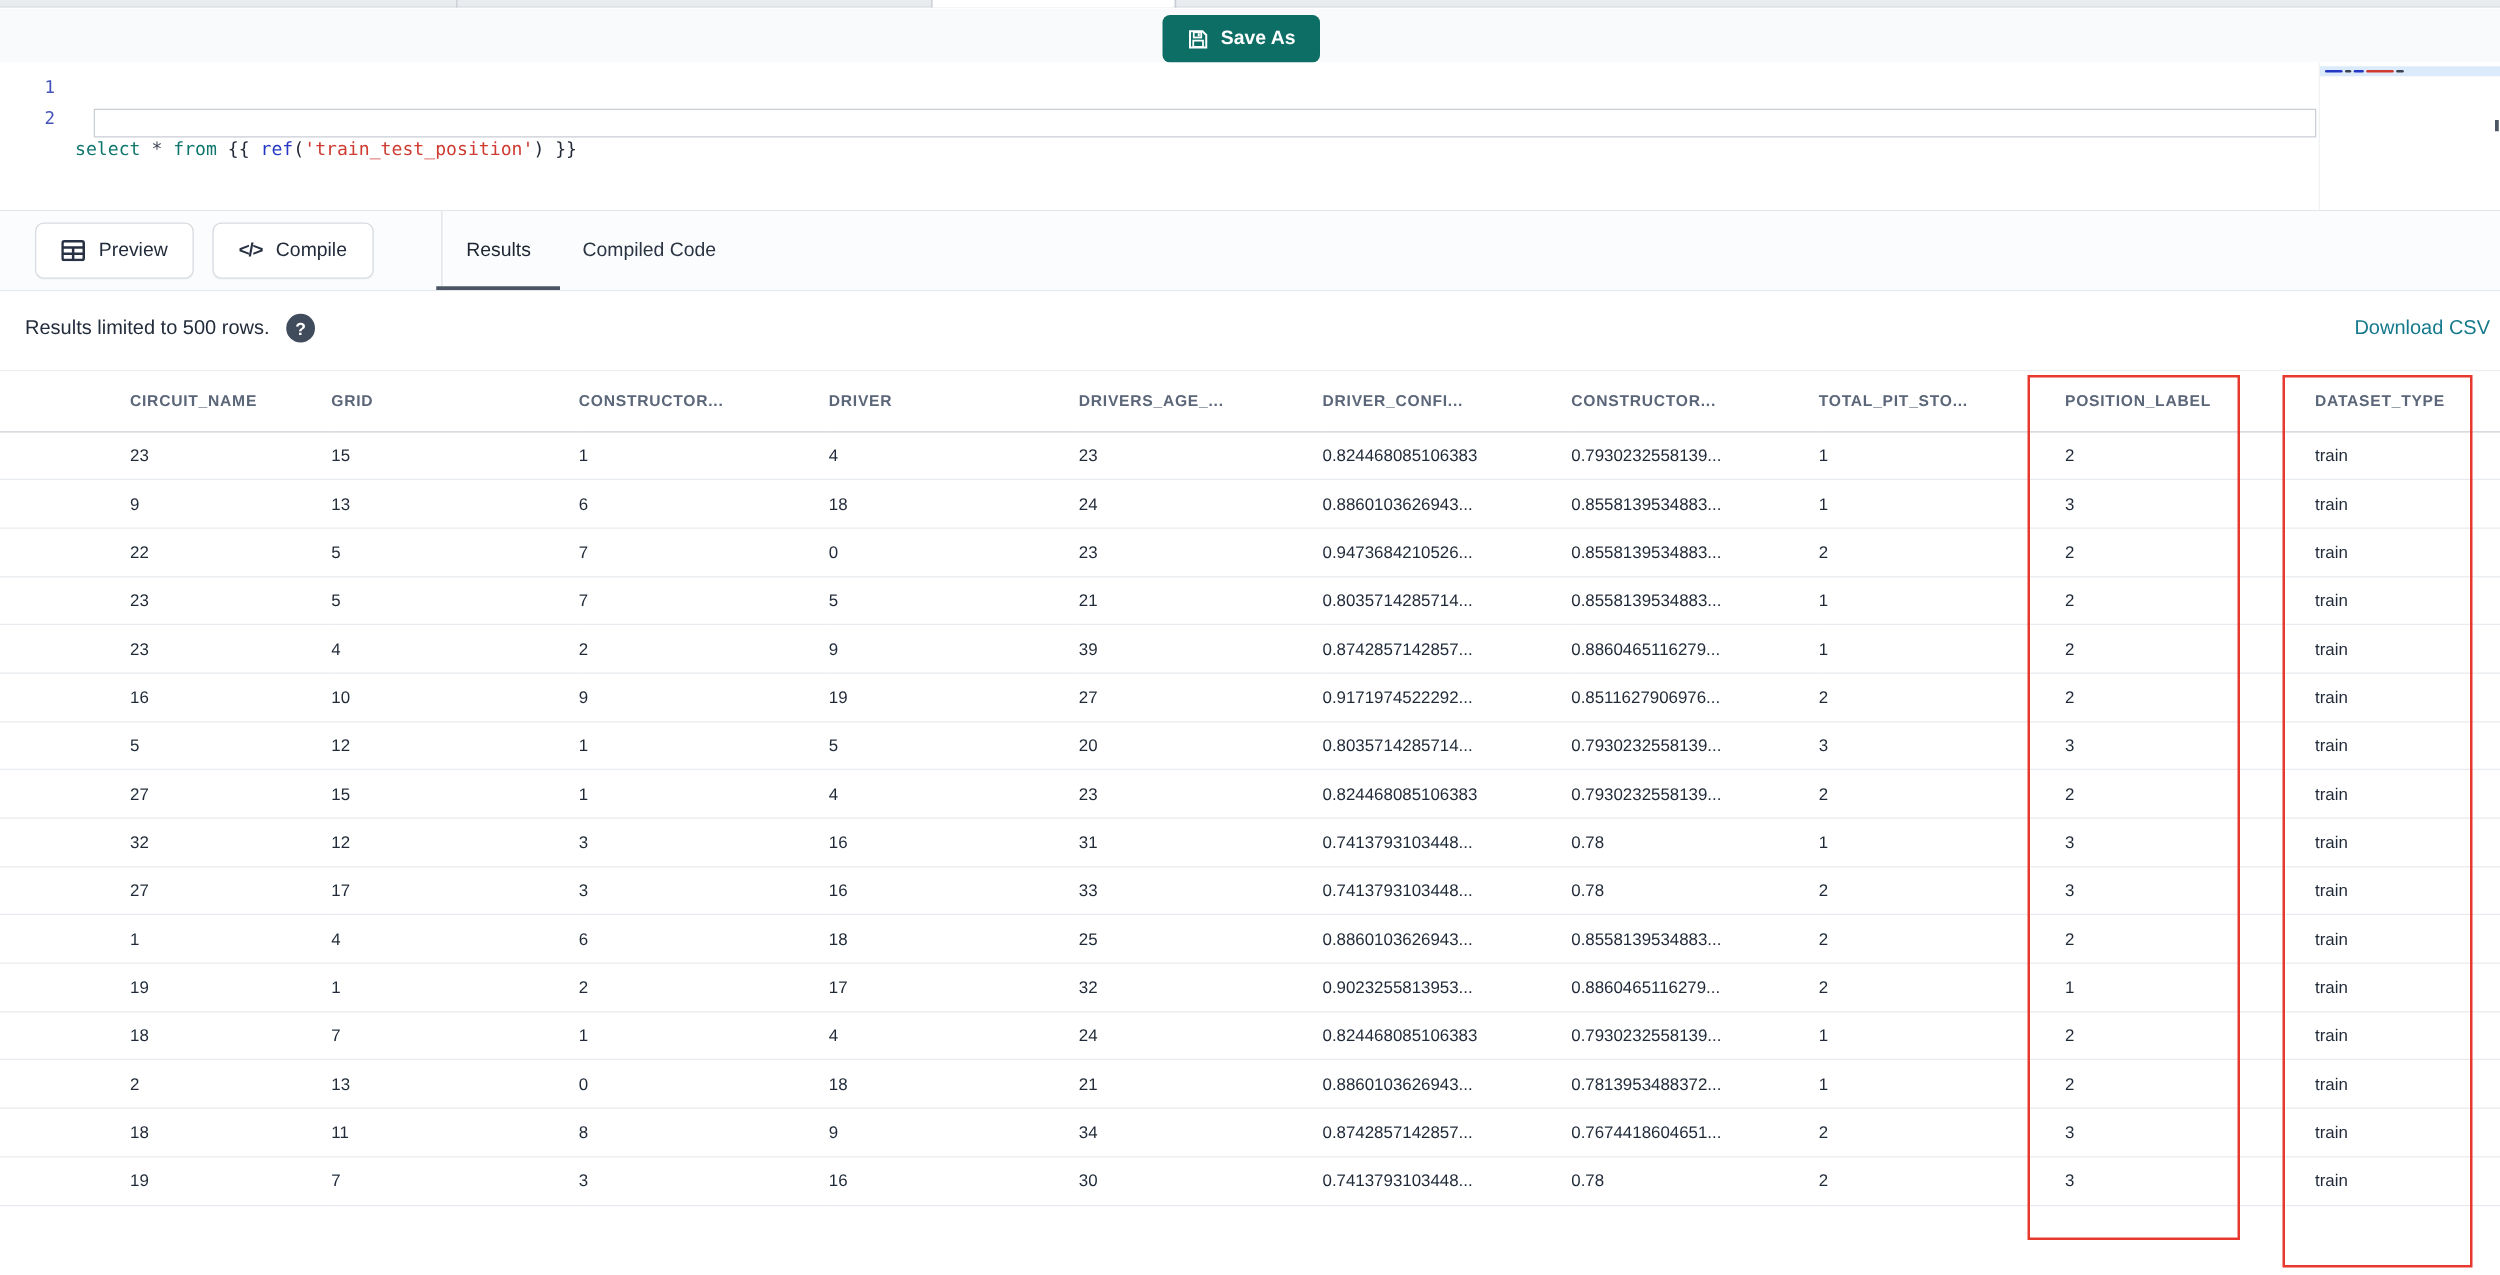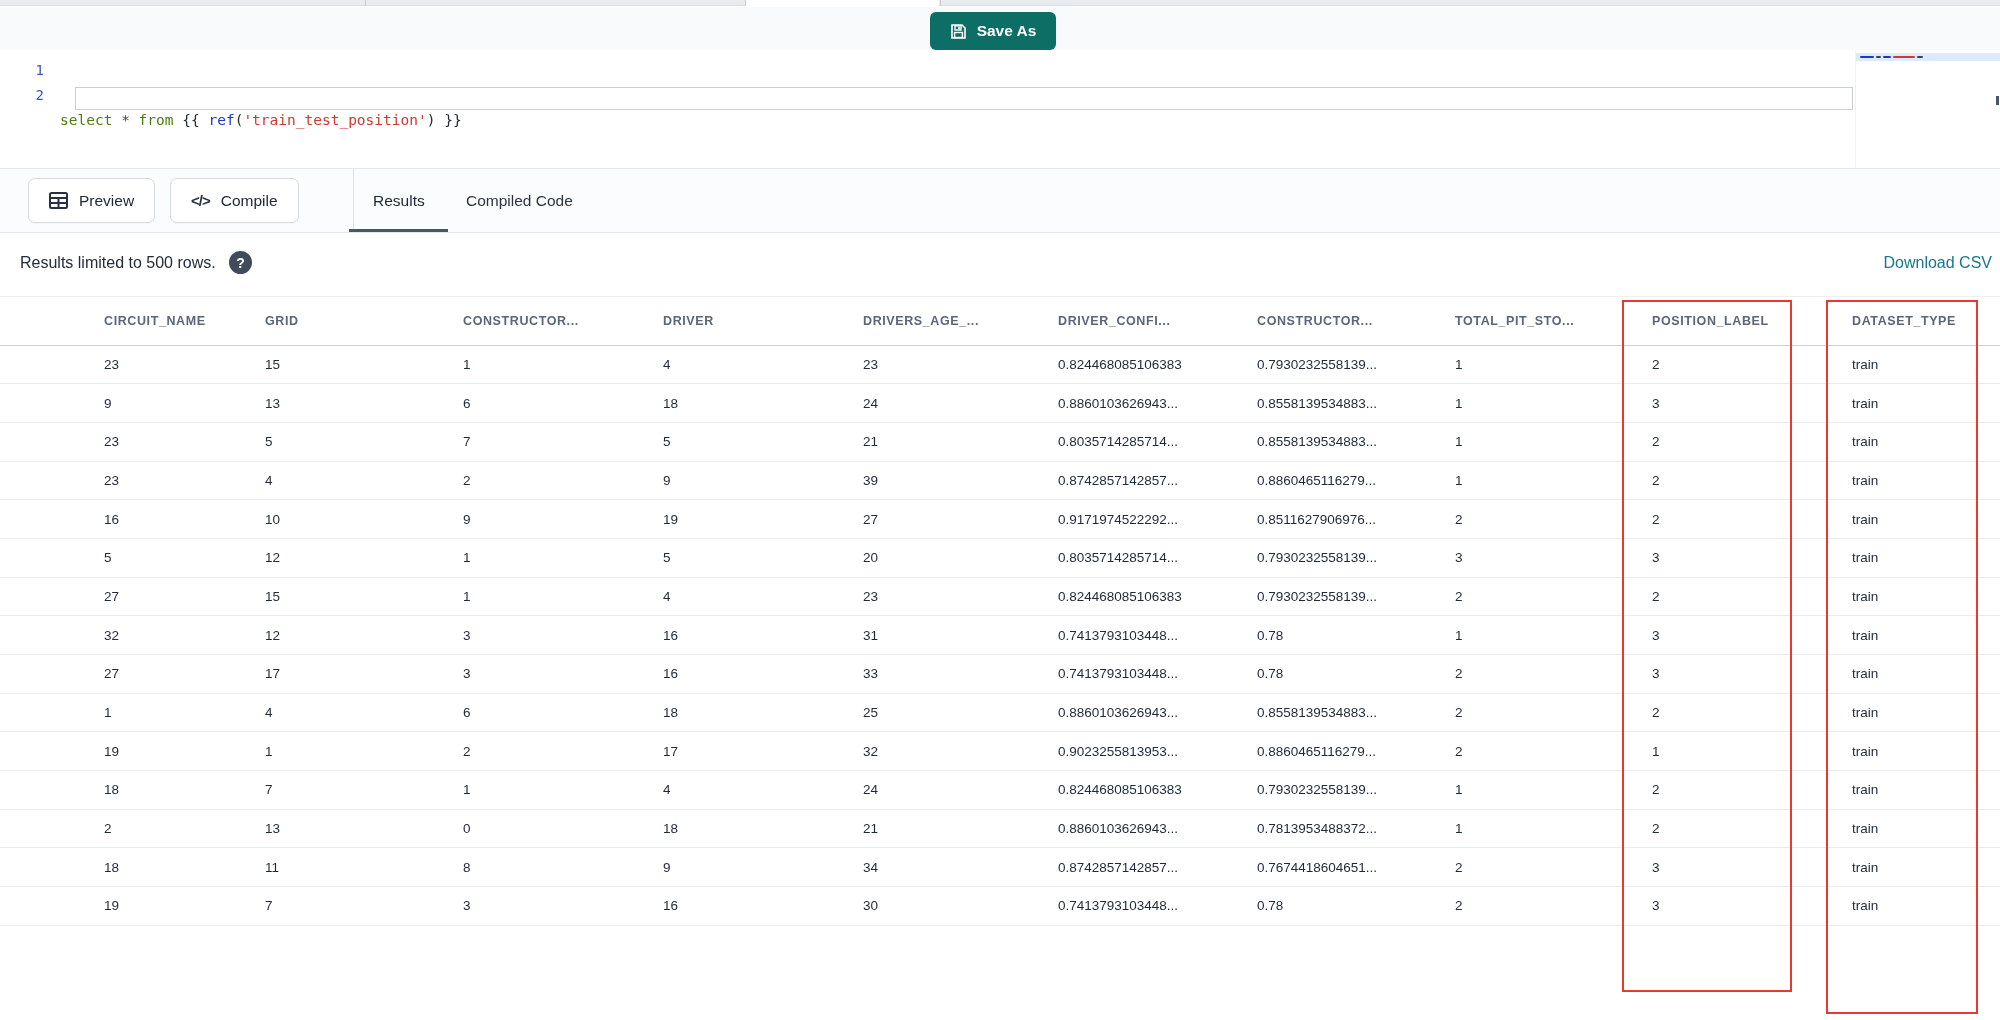--- a/index.html
+++ b/index.html
@@ -18,21 +18,21 @@
 
   
   .editor-bar { position:absolute; left:0; top:7px; width:2000px; height:43px; background:#f9fafb; display:flex; align-items:center; justify-content:flex-end; gap:26px; padding-right:14px;flex-direction:column; }
   .format-btn { display:flex; align-items:center; gap:9px; color:#0d6e66; font-size:16px; cursor:pointer; }
   .saveas-btn { display:flex; align-items:center; gap:10px; background:#0d6e66; color:#ffffff; font-size:15.5px; font-weight:bold; border:none; border-radius:6px; padding:10px 20px; height:40px; cursor:pointer; }
 
   
   .editor { position:absolute; left:0; top:50px; width:2000px; height:118px; background:#ffffff; font-family:"DejaVu Sans Mono", monospace; font-size:14.5px; }
   .gutter { position:absolute; left:0; top:8px; width:44px; text-align:right; color:#4353b8; line-height:25px; font-size:14px; }
   .code-lines { position:absolute; left:60px; top:8px; right:150px; line-height:25px; white-space:pre; }
-  .tok-keyword { color:#4d7c0f; }
+  .tok-keyword { color:#0f766e; }
   .tok-function { color:#2336c4; }
   .tok-string { color:#cf3a31; }
   .tok-plain { color:#242b38; }
   .tok-operator { color:#3c4351; }
   .active-line-box { position:absolute; left:75px; top:37px; width:1778px; height:23px; border:1px solid #c9cdd4; background:#ffffff; }
   .minimap { position:absolute; right:0; top:0; width:145px; height:118px; background:#ffffff; border-left:1px solid #f0f1f3; }
   .mini-band { position:absolute; left:0; top:3px; width:145px; height:8px; background:#dcebfb; display:flex; align-items:center; gap:2px; padding-left:4px; }
   .mini-band i { display:block; height:2px; border-radius:1px; }
   .mini-scroll-dot { position:absolute; right:1px; top:46px; width:3px; height:9px; background:#4b5563; }
 
@@ -205,20 +205,32 @@
           <td>6</td>
           <td>18</td>
           <td>24</td>
           <td>0.8860103626943...</td>
           <td>0.8558139534883...</td>
           <td>1</td>
           <td>3</td>
           <td>train</td>
         </tr>
         <tr>
+          <td>22</td>
+          <td>5</td>
+          <td>7</td>
+          <td>0</td>
+          <td>23</td>
+          <td>0.9473684210526...</td>
+          <td>0.8558139534883...</td>
+          <td>2</td>
+          <td>2</td>
+          <td>train</td>
+        </tr>
+        <tr>
           <td>23</td>
           <td>5</td>
           <td>7</td>
           <td>5</td>
           <td>21</td>
           <td>0.8035714285714...</td>
           <td>0.8558139534883...</td>
           <td>1</td>
           <td>2</td>
           <td>train</td>

